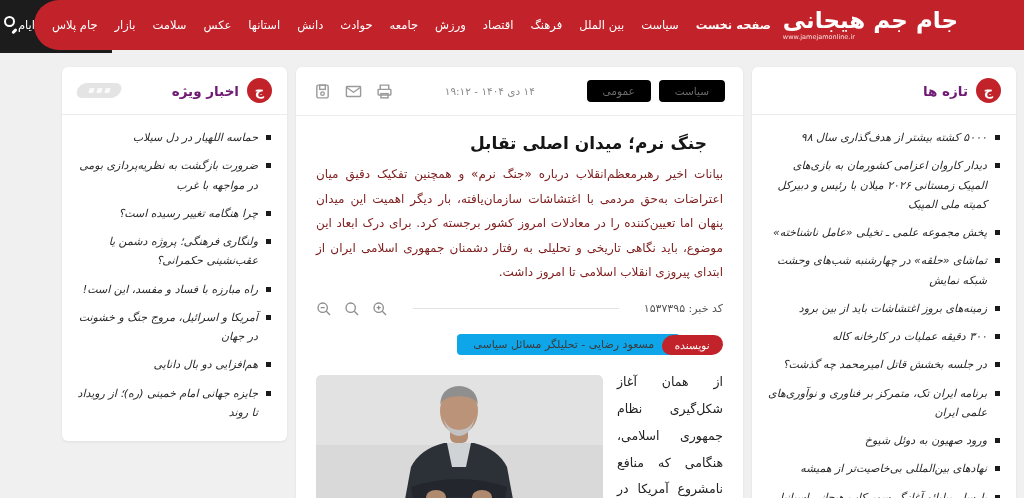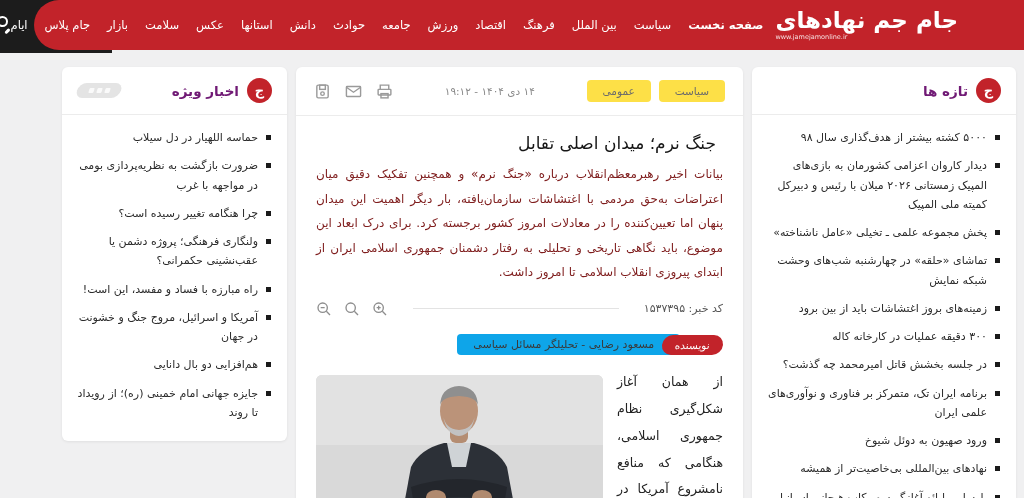--- a/index.html
+++ b/index.html
@@ -40,31 +40,31 @@
   
   .side-head { display:flex; align-items:center; gap:8px; padding:11px 15px; border-bottom:1px solid #ececec; }
   .brand-dot { width:25px; height:25px; background:#c2232a; border-radius:50%; color:#fff; font-weight:bold;
                display:flex; align-items:center; justify-content:center; font-size:13px; flex:0 0 auto; }
   .side-title { font-size:13.5px; font-weight:bold; color:#701a75; }
   .dots-pill { margin-right:auto; width:44px; height:15px; background:#e4e4e4; border-radius:8px;
                transform:skewX(-18deg); display:flex; align-items:center; justify-content:center; gap:3px; cursor:pointer; }
   .dots-pill i { width:5px; height:5px; background:#fafafa; border-radius:1px; }
   .side-list { list-style:none; padding:13px 16px 10px 14px; }
   .side-list li { position:relative; padding-right:13px; margin-bottom:9px; font-size:11px;
-                  line-height:1.75; color:#2b2b2b; cursor:pointer; }
+                  line-height:1.75; color:#2b2b2b; cursor:pointer;font-style:italic; }
   .side-list li::before { content:""; position:absolute; right:0; top:7px; width:5px; height:5px; background:#1a1a1a; }
   
   .article { padding-bottom:10px; }
   .meta-row { display:flex; align-items:center; padding:13px 18px; border-bottom:1px solid #ececec; }
   .tags { display:flex; gap:8px; }
-  .tag { background:#fde047; color:#6b6b6b; font-size:10.5px; padding:5px 16px; border-radius:4px; cursor:pointer; }
+  .tag { background:#000000; color:#6b6b6b; font-size:10.5px; padding:5px 16px; border-radius:4px; cursor:pointer; }
   .date { margin:0 auto; font-size:10.5px; color:#8a8a8a; }
   .action-icons { display:flex; gap:14px; }
   .action-icons svg { cursor:pointer; }
-  .art-title { font-size:17px; font-weight:normal; color:#161616; margin:17px 27px 9px; }
+  .art-title { font-size:17px; font-weight:bold; color:#161616; margin:17px 36px 9px; }
   .lead { font-size:12px; line-height:2.05; color:#7f1d1d; text-align:justify; margin:0 20px; }
   .code-row { display:flex; align-items:center; gap:25px; margin:16px 20px 6px; }
   .code-text { font-size:11px; color:#555; white-space:nowrap; }
   .code-line { flex:1; border-top:1px solid #e3e3e3; }
   .zoom-icons { display:flex; gap:12px; }
   .zoom-icons svg { cursor:pointer; }
   .author-row { display:flex; align-items:center; margin:16px 20px 4px; height:24px; }
   .author-badge { background:#c2232a; color:#fff; font-size:10.5px; padding:4px 13px; border-radius:11px;
                   position:relative; z-index:2; transform:skewX(-6deg); }
   .author-name-strip { background:#0ea5e9; color:#3a3a3a; font-size:11px; padding:4px 26px 4px 16px;
@@ -73,21 +73,21 @@
   .photo { float:left; width:287px; height:146px; border-radius:6px; overflow:hidden; margin:6px 14px 6px 0; }
   .body-text { font-size:12.5px; line-height:2.15; color:#222; text-align:justify; }
 </style>
 </head>
 <body>
 
 <header class="header">
   <div class="dark-corner"></div>
   <div class="redbar">
     <div class="logo-block">
-      <div class="logo-title">جام جم نهادهای</div>
+      <div class="logo-title">جام جم هیجانی</div>
       <div class="logo-sub">www.jamejamonline.ir</div>
     </div>
     <nav class="nav-menu">
       <span class="nav-item first">صفحه نخست</span>
       <span class="nav-item">سیاست</span>
       <span class="nav-item">بین الملل</span>
       <span class="nav-item">فرهنگ</span>
       <span class="nav-item">اقتصاد</span>
       <span class="nav-item">ورزش</span>
       <span class="nav-item">جامعه</span>

